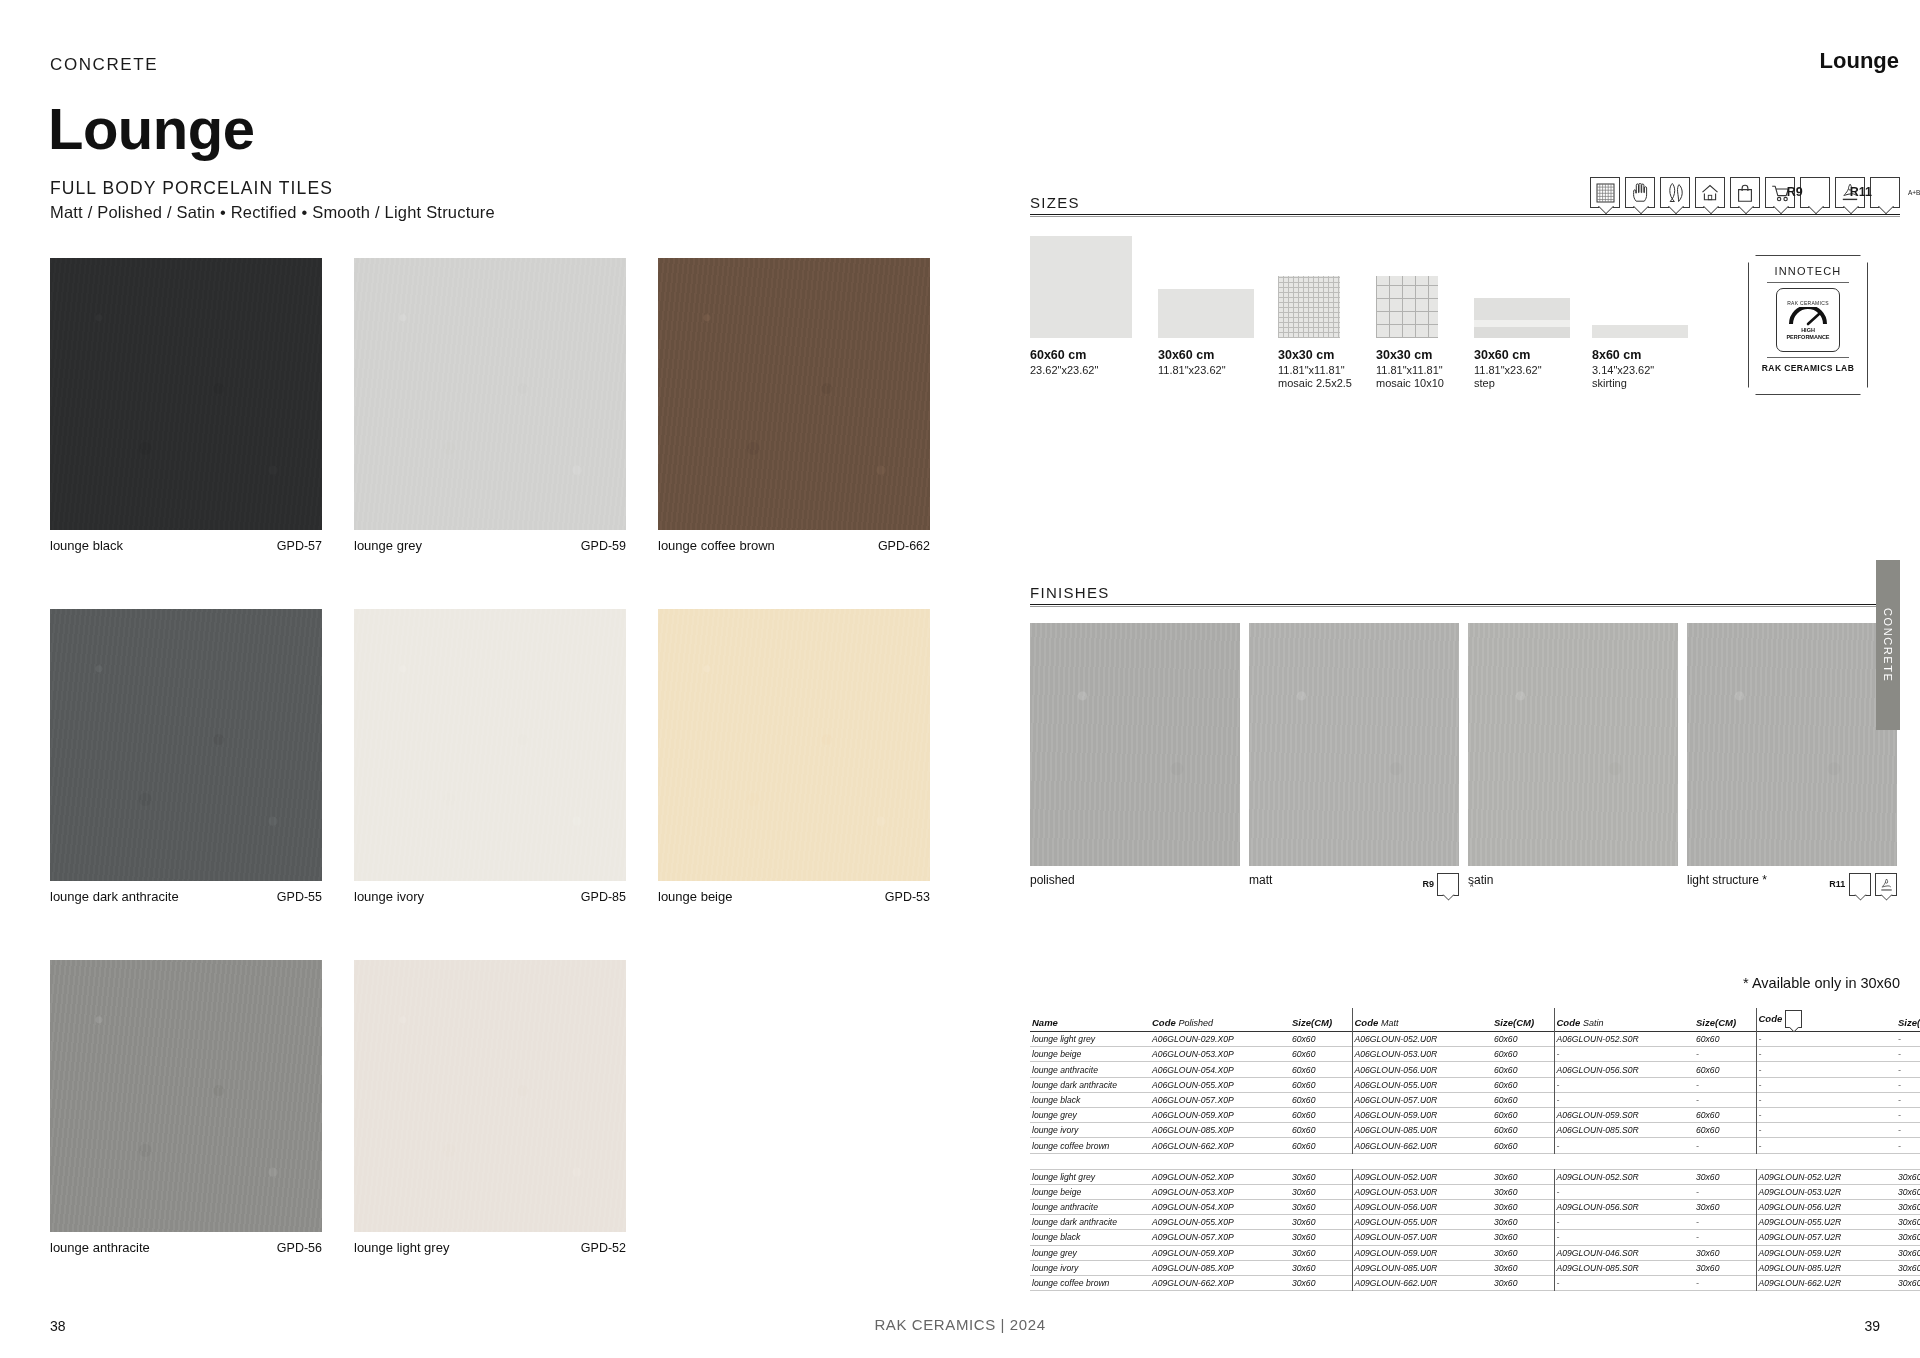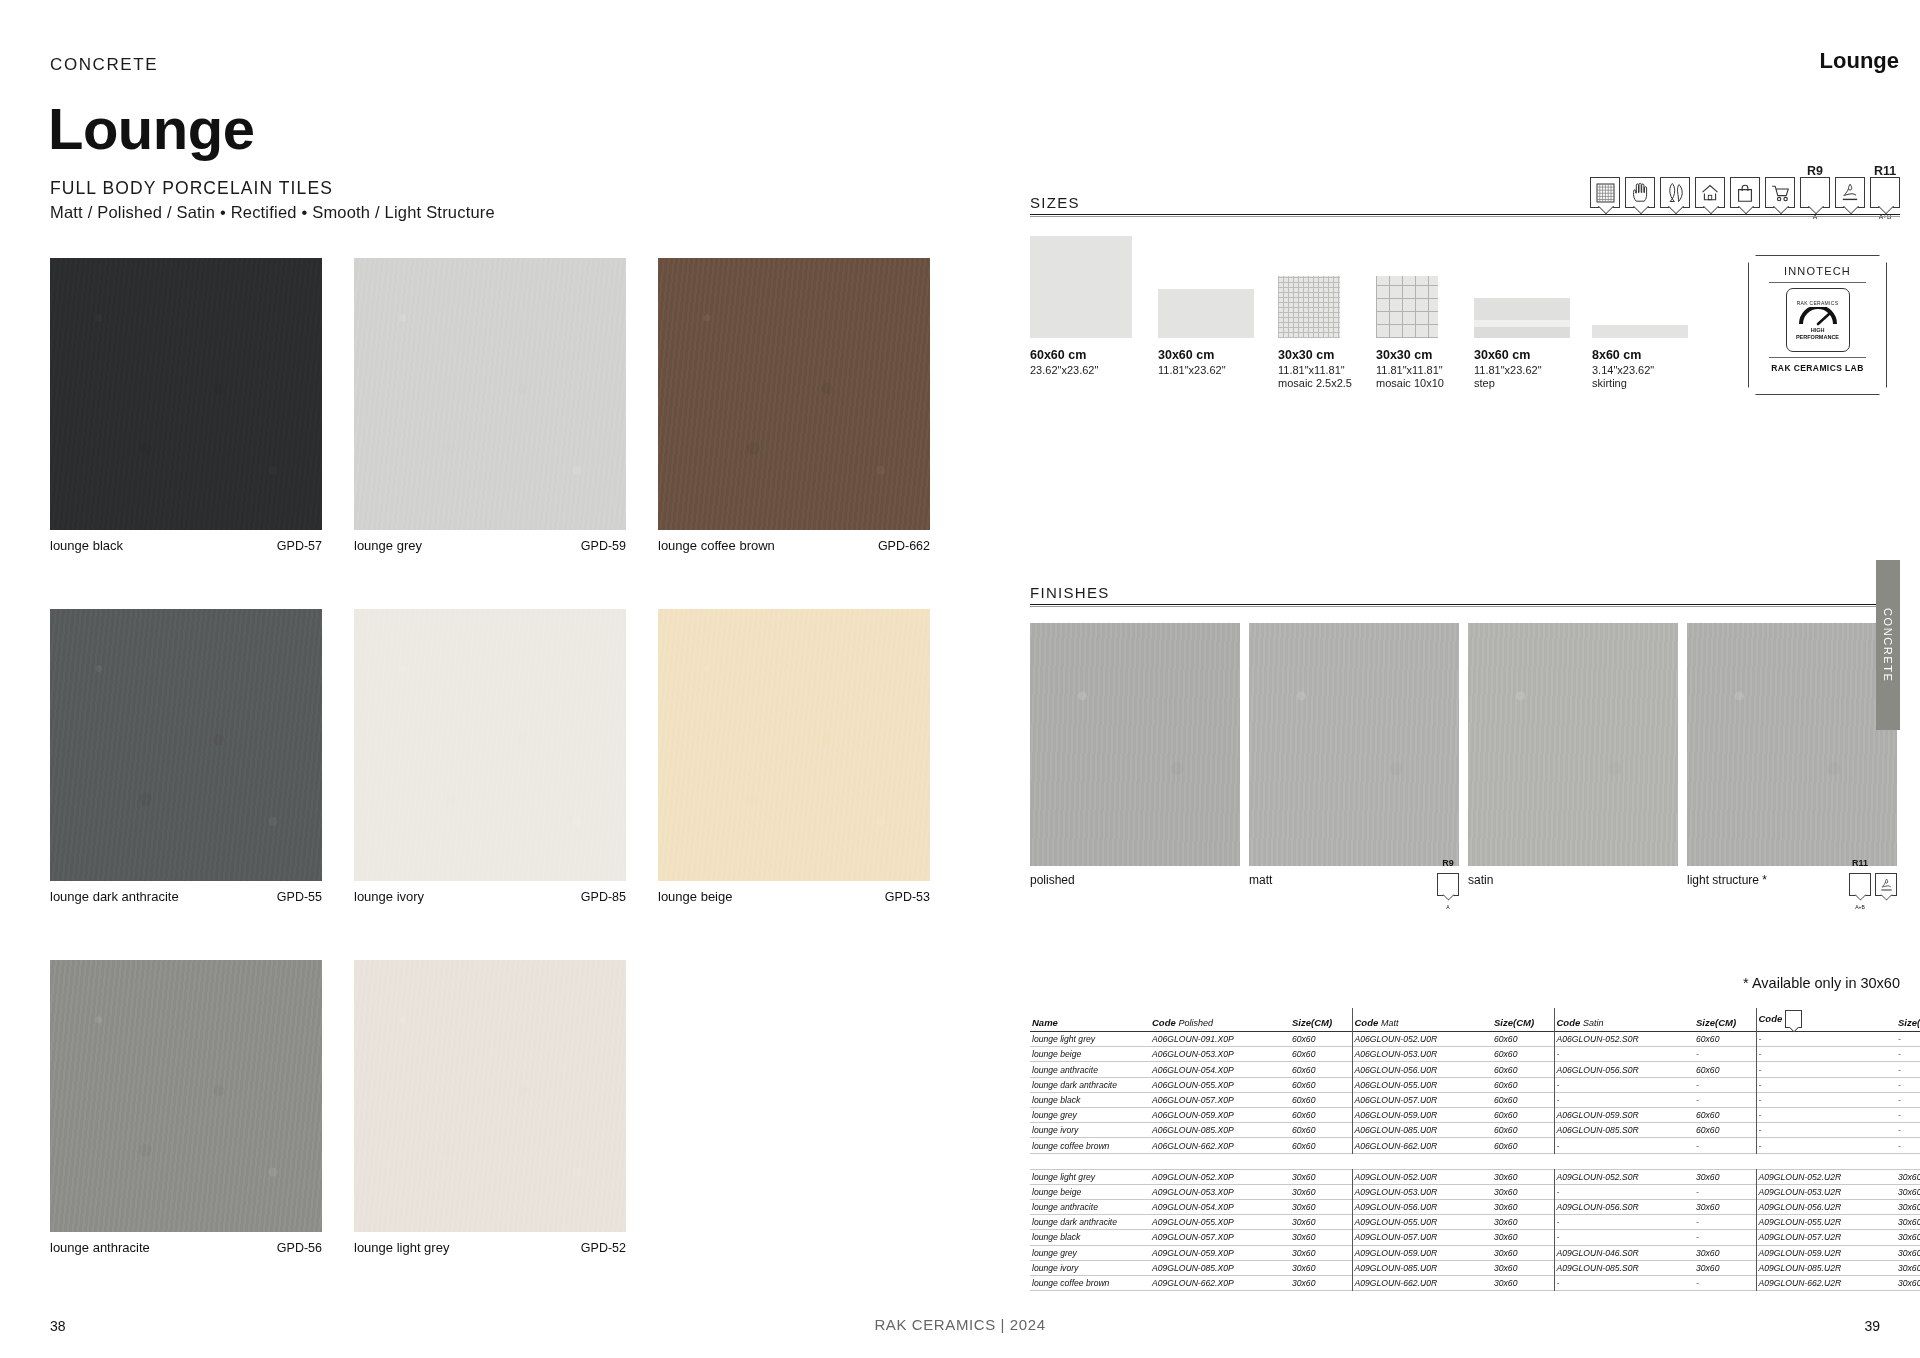--- a/index.html
+++ b/index.html
@@ -87,35 +87,35 @@
   .pic::after {
     content: ""; position: absolute; left: 50%; bottom: -5px;
     width: 11px; height: 11px; margin-left: -5.5px;
     border-left: 1px solid #3a3a3a; border-bottom: 1px solid #3a3a3a;
     transform: rotate(-45deg); background: #fff;
     clip-path: polygon(0 0, 0 100%, 100% 100%);
   }
   .pic svg { display: block; }
   .pic .rtxt { font-size: 12.5px; font-weight: 700; line-height: 1; }
   .pic .rsub { font-size: 6.5px; line-height: 1; margin-top: 1px; }
-  .pic .rwrap { display: flex; flex-direction: column; align-items: center; gap: 36px; }
+  .pic .rwrap { display: flex; flex-direction: row; align-items: center; gap: 36px; }
 
   .size-items {
     position: absolute; left: 0; top: 228px; width: 700px;
     display: flex; gap: 0;
   }
   .size-item { position: relative; }
   .size-item .vis { position: relative; display: flex; align-items: flex-end; height: 110px; }
   .size-cap { margin-top: 10px; }
   .size-cap .nm { font-size: 12.5px; font-weight: 700; color: #111; }
   .size-cap .sub { font-size: 11px; color: #222; margin-top: 1.5px; }
 
   .innotech {
     position: absolute; left: 1748px; top: 255px;
-    width: 139px; height: 140px;
+    width: 120px; height: 140px;
   }
   .innotech-box {
     width: 100%; height: 100%; border: 1px solid #444; background: #fff;
     clip-path: polygon(0 8px, 8px 0, calc(100% - 8px) 0, 100% 8px, 100% calc(100% - 8px),
                        calc(100% - 8px) 100%, 8px 100%, 0 calc(100% - 8px));
     display: flex; flex-direction: column; align-items: center;
     padding: 9px 6px; gap: 5px;
   }
   .innotech-t { font-size: 11px; letter-spacing: 1.2px; color: #222; }
   .innotech-rule { width: 78%; border-top: 1px solid #666; }
@@ -521,21 +521,21 @@
               <th class="hdr-b">Size(CM)</th>
               <th class="sep"><span class="hdr-b">Code</span> <span class="hdr-sub">Satin</span></th>
               <th class="hdr-b">Size(CM)</th>
               <th class="sep"><span class="hdr-b">Code</span> <span class="hdr-icon"></span></th>
               <th class="hdr-b">Size(CM)</th>
             </tr>
           </thead>
         <tbody>
             <tr>
               <td>lounge light grey</td>
-              <td>A06GLOUN-091.X0P</td>
+              <td>A06GLOUN-029.X0P</td>
               <td>60x60</td>
               <td class="sep">A06GLOUN-052.U0R</td>
               <td>60x60</td>
               <td class="sep">A06GLOUN-052.S0R</td>
               <td>60x60</td>
               <td class="sep">-</td>
               <td>-</td>
             </tr>
             <tr>
               <td>lounge beige</td>

